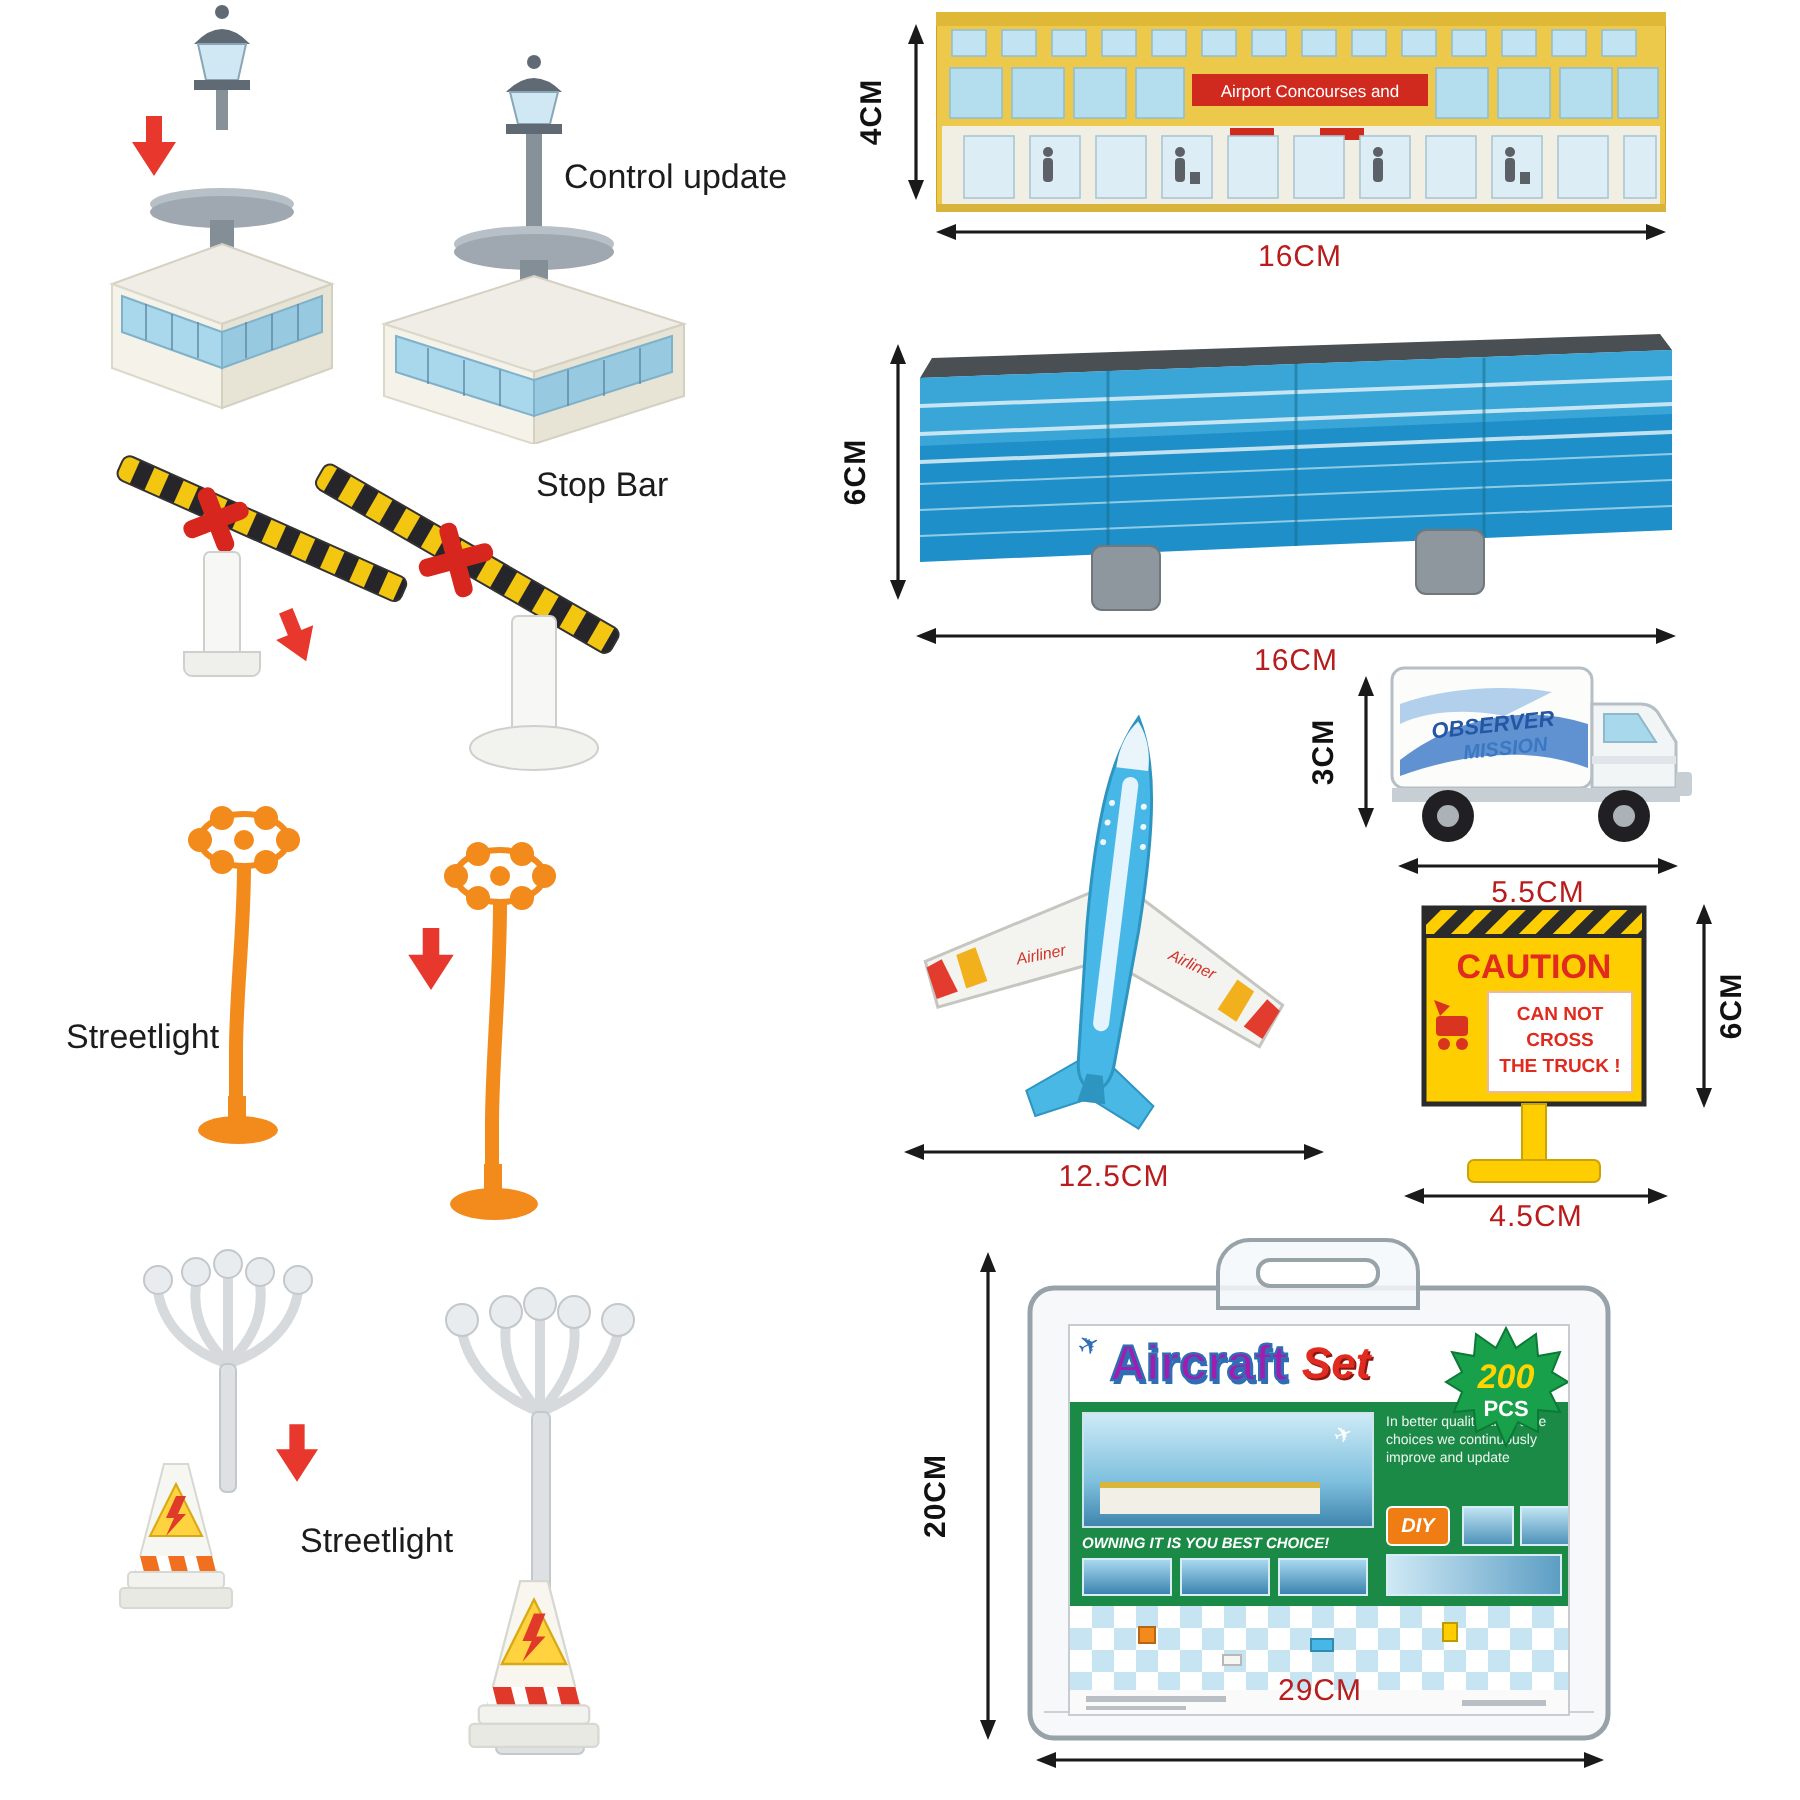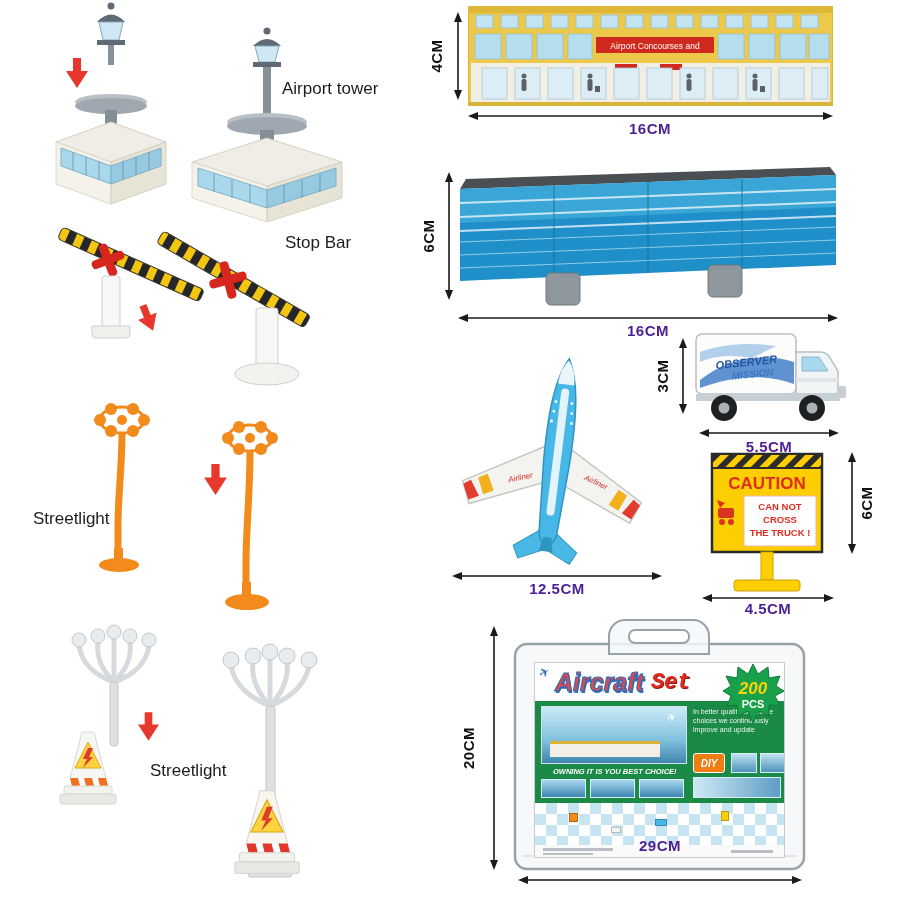--- a/index.html
+++ b/index.html
@@ -1,33 +1,33 @@
 <!DOCTYPE html>
 <html><head>
 <meta charset="utf-8">
 <style>
   * { margin:0; padding:0; box-sizing:border-box; }
   body { font-family:"Liberation Sans", sans-serif; background:#fff; }
   .canvas { position:relative; width:900px; height:900px; background:#ffffff; overflow:hidden; }
   .abs { position:absolute; }
   .item-label { position:absolute; font-size:17px; color:#1c1c1c; white-space:nowrap; }
-  .hlabel { position:absolute; transform:translateX(-50%); font-size:15px; font-weight:700; color:#4c1d95; letter-spacing:.5px; white-space:nowrap; }
+  .hlabel { position:absolute; transform:translateX(-50%); font-size:15px; font-weight:400; color:#b91c1c; letter-spacing:.5px; white-space:nowrap; }
   .vlabel { position:absolute; transform:translate(-50%,-50%) rotate(-90deg); font-size:15px; font-weight:700; color:#111; letter-spacing:.5px; white-space:nowrap; }
   svg { display:block; }
   .bag { position:absolute; left:512px; top:618px; width:295px; height:254px; }
   .bag-card { position:absolute; left:22px; top:44px; width:251px; height:196px; background:#fff; border:1px solid #c6ccd0; overflow:hidden; }
   .bag-header { position:relative; height:38px; background:#fff; display:flex; align-items:center; padding-left:20px; gap:7px; }
-  .brand { font-size:25px; font-weight:800; font-style:italic; color:#ef4444; -webkit-text-stroke:1.2px #2f6db5; text-shadow:1px 2px 0 #2f6db5; }
-  .brand2 { font-size:22px; font-weight:800; font-style:italic; color:#e02b20; text-shadow:1px 1px 0 #8c1710;font-family:Liberation Mono, monospace; }
+  .brand { font-size:25px; font-weight:800; color:#a21caf; -webkit-text-stroke:1.2px #2f6db5; text-shadow:1px 2px 0 #2f6db5; }
+  .brand2 { font-size:22px; font-weight:800; font-style:italic; color:#e02b20; text-shadow:1px 1px 0 #8c1710; }
   .plane-glyph { position:absolute; left:4px; top:2px; font-size:13px; color:#2f6db5; transform:rotate(-28deg); }
   .bag-body { position:absolute; left:0; top:38px; width:251px; height:102px; background:#1b8a47; }
   .photo1 { position:absolute; left:6px; top:5px; width:146px; height:58px; background:linear-gradient(#cdeaf6 0%, #7fc0de 60%, #3f85ad 100%); border:1px solid #cfe3ec; }
   .photo1 .bldg { position:absolute; left:8px; bottom:6px; width:110px; height:16px; background:#f2efe6; border-top:3px solid #d9b53c; }
   .photo1 .pl { position:absolute; right:10px; top:4px; font-size:11px; color:#fff; transform:rotate(-20deg); }
-  .slogan { position:absolute; left:6px; top:66px; width:146px; color:#fff; font-size:7.5px; font-weight:700; font-style:italic; white-space:nowrap;margin-left:12px; }
+  .slogan { position:absolute; left:6px; top:66px; width:146px; color:#fff; font-size:7.5px; font-weight:700; font-style:italic; white-space:nowrap; }
   .thumbrow { position:absolute; left:6px; top:78px; display:flex; gap:4px; }
   .thumb { width:45px; height:19px; background:linear-gradient(#a8d9ef,#3c84b0); border:1px solid #d7ecf5; }
   .bag-note { position:absolute; left:158px; top:6px; width:88px; color:#eaf6ee; font-size:7px; line-height:1.3; }
   .diy-badge { position:absolute; left:158px; top:52px; width:32px; height:20px; background:#f07d14; border:1px solid #fff; border-radius:3px; color:#fff; font-size:10px; font-weight:700; font-style:italic; display:flex; align-items:center; justify-content:center; }
   .mini-thumb { position:absolute; width:26px; height:20px; background:linear-gradient(#bfe3f2,#4f93ba); border:1px solid #d7ecf5; }
   .wide-thumb { position:absolute; left:158px; top:76px; width:88px; height:21px; background:linear-gradient(90deg,#cfe9f5,#5d9ec4); border:1px solid #d7ecf5; }
   .bag-checker { position:absolute; left:0; top:140px; width:251px; height:42px; background-color:#dceef7; background:repeating-conic-gradient(#c7e4f2 0% 25%, #ffffff 0% 50%); background-size:22px 22px; }
   .part { position:absolute; border:1px solid rgba(0,0,0,.25); }
   .bag-strip { position:absolute; left:0; top:182px; width:251px; height:14px; background:#fafafa; }
   .fineprint { position:absolute; background:#b9bfc4; }
@@ -88,21 +88,21 @@
     <g stroke="#5d87a0" stroke-width="1" opacity="0.7">
       <line x1="32" y1="148" x2="32" y2="166"></line>
         <line x1="50" y1="154" x2="50" y2="172"></line>
       <line x1="68" y1="159" x2="68" y2="177"></line>
         <line x1="102" y1="159" x2="102" y2="177"></line>
       <line x1="120" y1="154" x2="120" y2="172"></line>
         <line x1="138" y1="148" x2="138" y2="166"></line>
     </g>
   </svg>
 
-  <div class="item-label" style="left:282px;top:79px">Airport tower</div>
+  <div class="item-label" style="left:282px;top:79px">Control update</div>
 
   <svg class="abs" style="left:52px;top:216px" width="165" height="135" viewBox="0 0 165 135">
     <defs>
       <pattern id="stripe1" width="16" height="16" patternUnits="userSpaceOnUse">
         <rect width="16" height="16" fill="#f3c711"></rect>
           <rect width="8" height="16" fill="#26262a"></rect>
       </pattern>
     </defs>
     <g transform="rotate(24 12 18)">
       <rect x="8" y="12" width="155" height="13" rx="4" fill="url(#stripe1)" stroke="#333"></rect>
@@ -130,21 +130,21 @@
       <rect x="10" y="10" width="170" height="14" rx="4" fill="url(#stripe2)" stroke="#333"></rect>
     </g>
     <g transform="translate(78,58)">
       <rect x="-19" y="-4.5" width="38" height="9" rx="4" transform="rotate(75)" fill="#d7261d"></rect>
       <rect x="-19" y="-4.5" width="38" height="9" rx="4" transform="rotate(-15)" fill="#d7261d"></rect>
     </g>
     <rect x="106" y="86" width="22" height="58" rx="3" fill="#f7f7f5" stroke="#cfcfcc"></rect>
     <ellipse cx="117" cy="152" rx="32" ry="11" fill="#f2f2ef" stroke="#cfcfcc"></ellipse>
   </svg>
 
-  <div class="item-label" style="left:285px;top:233px">Stop Bar</div>
+  <div class="item-label" style="left:268px;top:233px">Stop Bar</div>
 
   <svg class="abs" style="left:86px;top:396px" width="72" height="180" viewBox="0 0 72 180">
     <ellipse cx="36" cy="24" rx="22" ry="13" fill="none" stroke="#f28a1c" stroke-width="3"></ellipse>
     <g fill="#f28a1c">
       <circle cx="58" cy="24" r="6"></circle>
         <circle cx="47" cy="13" r="6"></circle>
         <circle cx="25" cy="13" r="6"></circle>
       <circle cx="14" cy="24" r="6"></circle>
         <circle cx="25" cy="35" r="6"></circle>
         <circle cx="47" cy="35" r="6"></circle>

